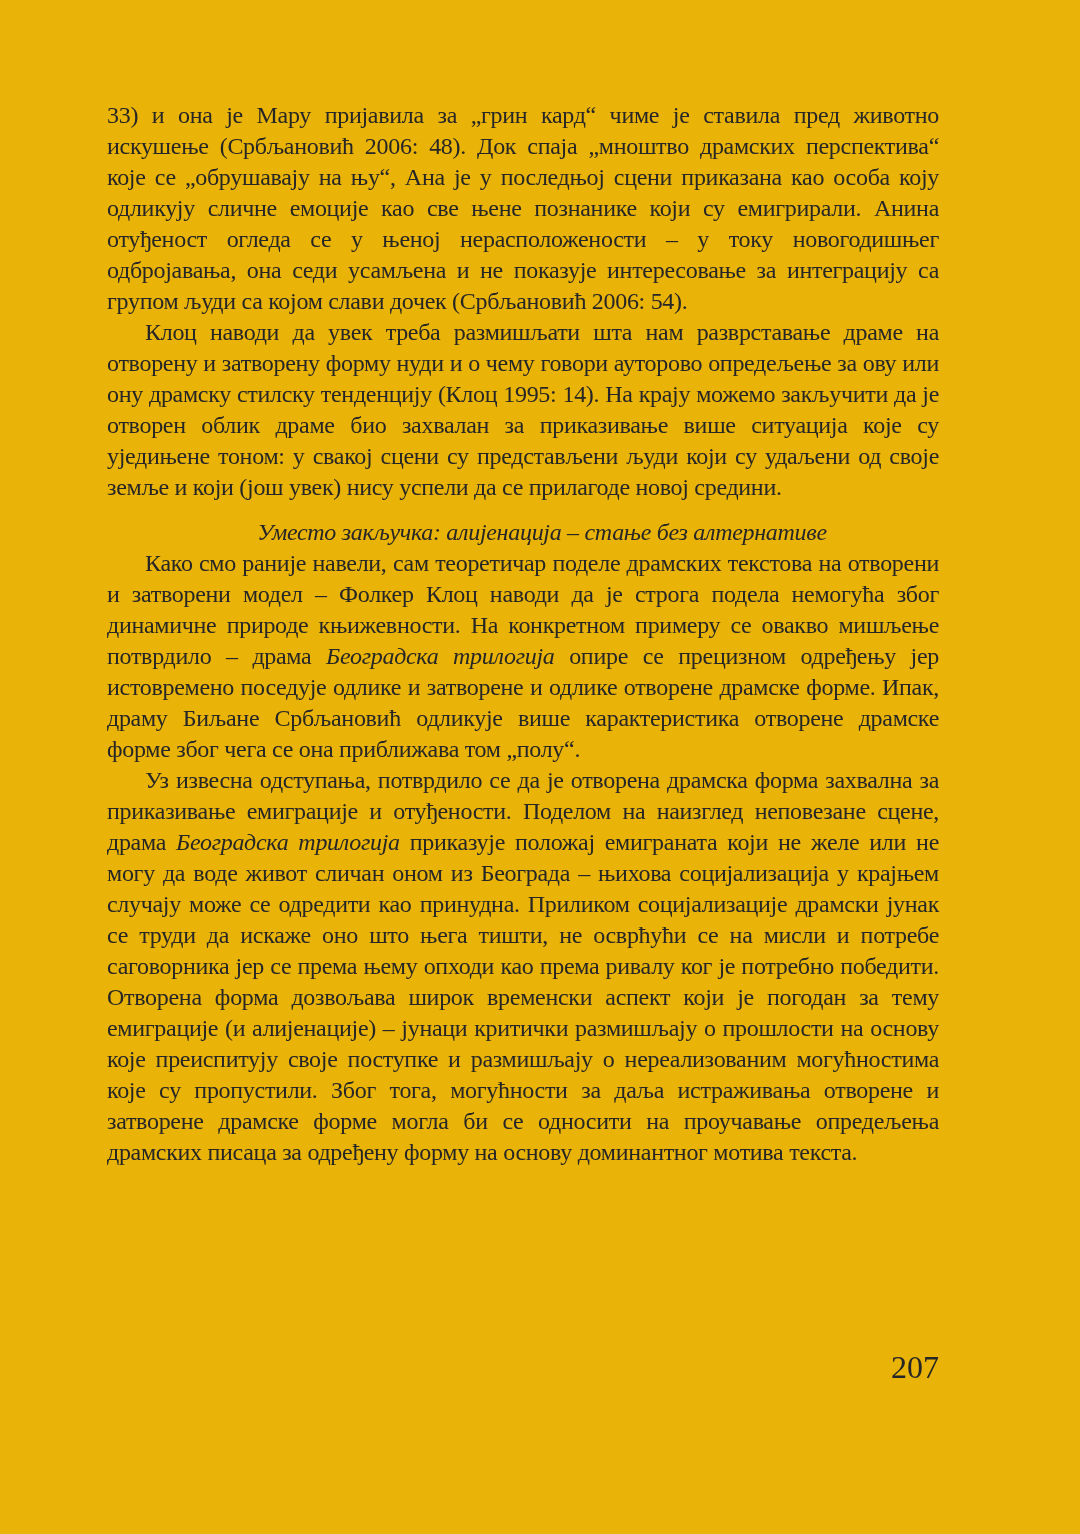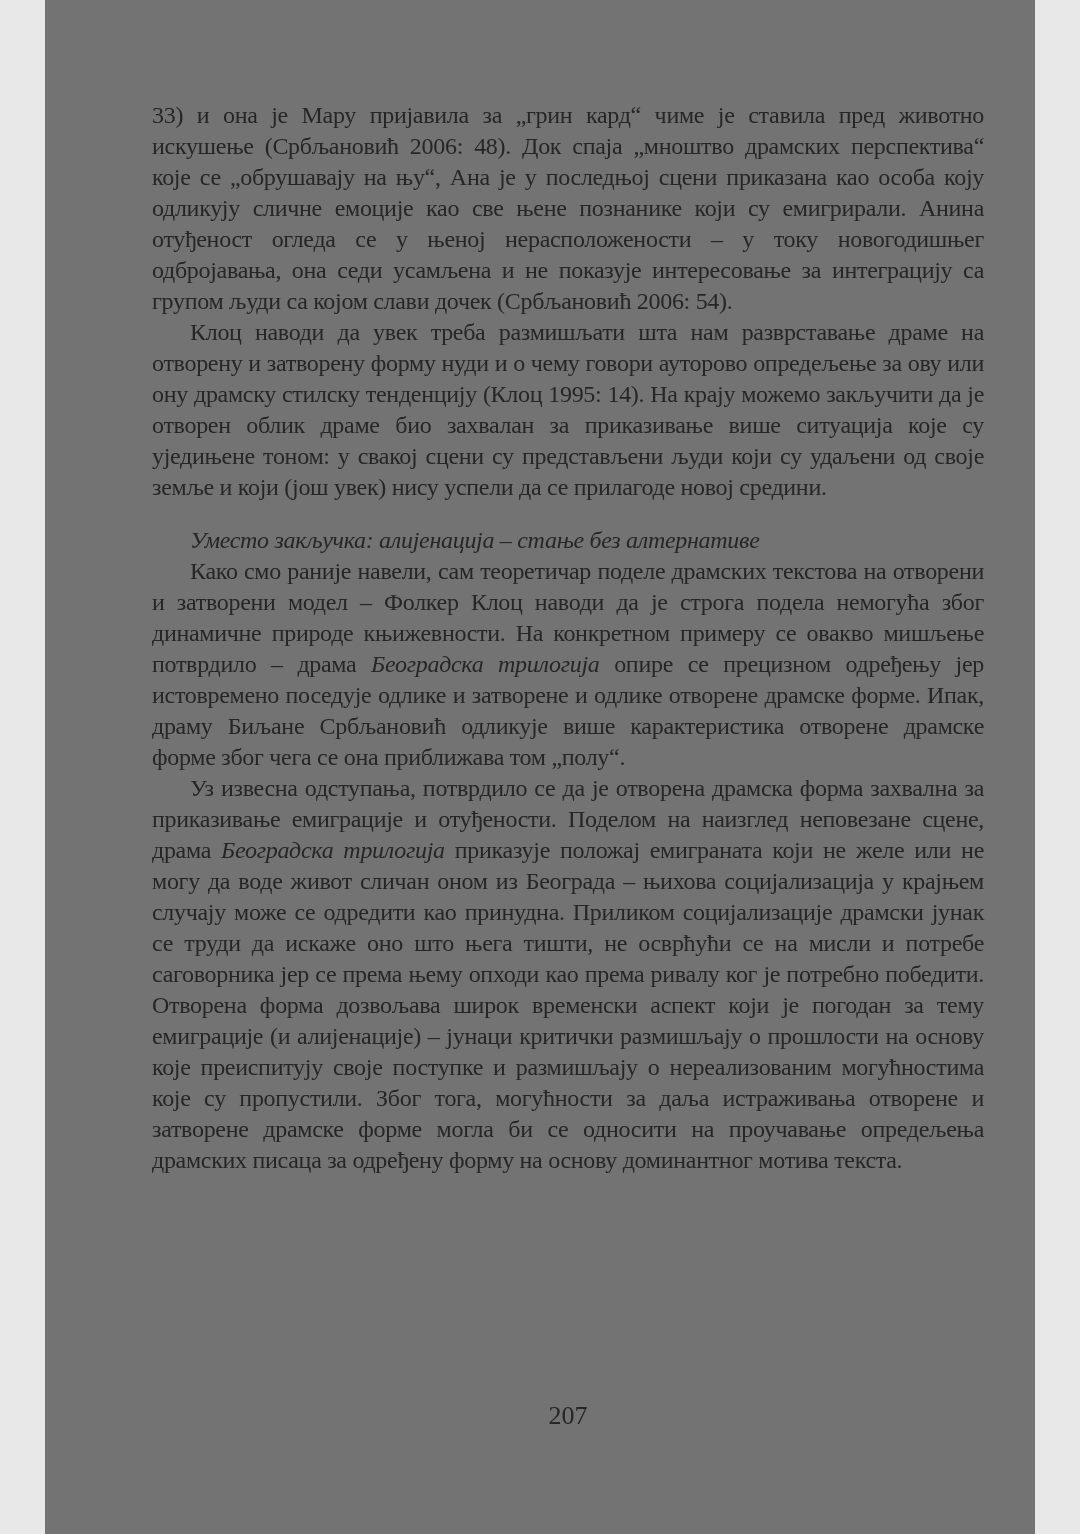--- a/index.html
+++ b/index.html
@@ -3,24 +3,24 @@
 <meta charset="utf-8">
 <style>
   html, body {
     margin: 0;
     padding: 0;
     background: #e8e8e8;
     font-family: "Liberation Serif", "DejaVu Serif", serif;
   }
   .page {
     position: relative;
-    width: 990px;
+    width: 1080px;
     height: 1534px;
     margin: 0 auto;
-    background: #737373;
+    background: #eab308;
     overflow: hidden;
   }
   .text-column {
     position: absolute;
     left: 107px;
     top: 100px;
     width: 832px;
     color: #262626;
     font-size: 24px;
     line-height: 31px;
@@ -30,34 +30,34 @@
   .text-column p {
     margin: 0;
     padding: 0;
     text-indent: 38px;
   }
   .text-column p.no-indent {
     text-indent: 0;
   }
   .text-column p.heading {
     font-style: italic;
-    margin-top: 22px;
-    text-align: left;
+    margin-top: 14px;
+    text-align: center;
   }
   .text-column em {
     font-style: italic;
   }
   .page-number {
     position: absolute;
     left: 107px;
-    top: 1400px;
+    top: 1352px;
     width: 832px;
-    text-align: center;
+    text-align: right;
     color: #262626;
-    font-size: 26px;
+    font-size: 32px;
     line-height: 31px;
   }
 </style>
 </head>
 <body>
 
 <div class="page">
   <div class="text-column">
       <p class="no-indent"><span>33) и она је Мару пријавила за „грин кард“ чиме је ставила пред животно искушење (Србљановић 2006: 48). Док спаја „мноштво драмских перспектива“ које се „обрушавају на њу“, Ана је у последњој сцени приказана као особа коју одликују сличне емоције као све њене познанике који су емигрирали. Анина отуђеност огледа се у њеној нерасположености – у току новогодишњег одбројавања, она седи усамљена и не показује интересовање за интеграцију са групом људи са којом слави дочек (Србљановић 2006: 54).</span></p>
       <p><span>Клоц наводи да увек треба размишљати шта нам разврставање драме на отворену и затворену форму нуди и о чему говори ауторово опредељење за ову или ону драмску стилску тенденцију (Клоц 1995: 14). На крају можемо закључити да је отворен облик драме био захвалан за приказивање више ситуација које су уједињене тоном: у свакој сцени су представљени људи који су удаљени од своје земље и који (још увек) нису успели да се прилагоде новој средини.</span></p>

